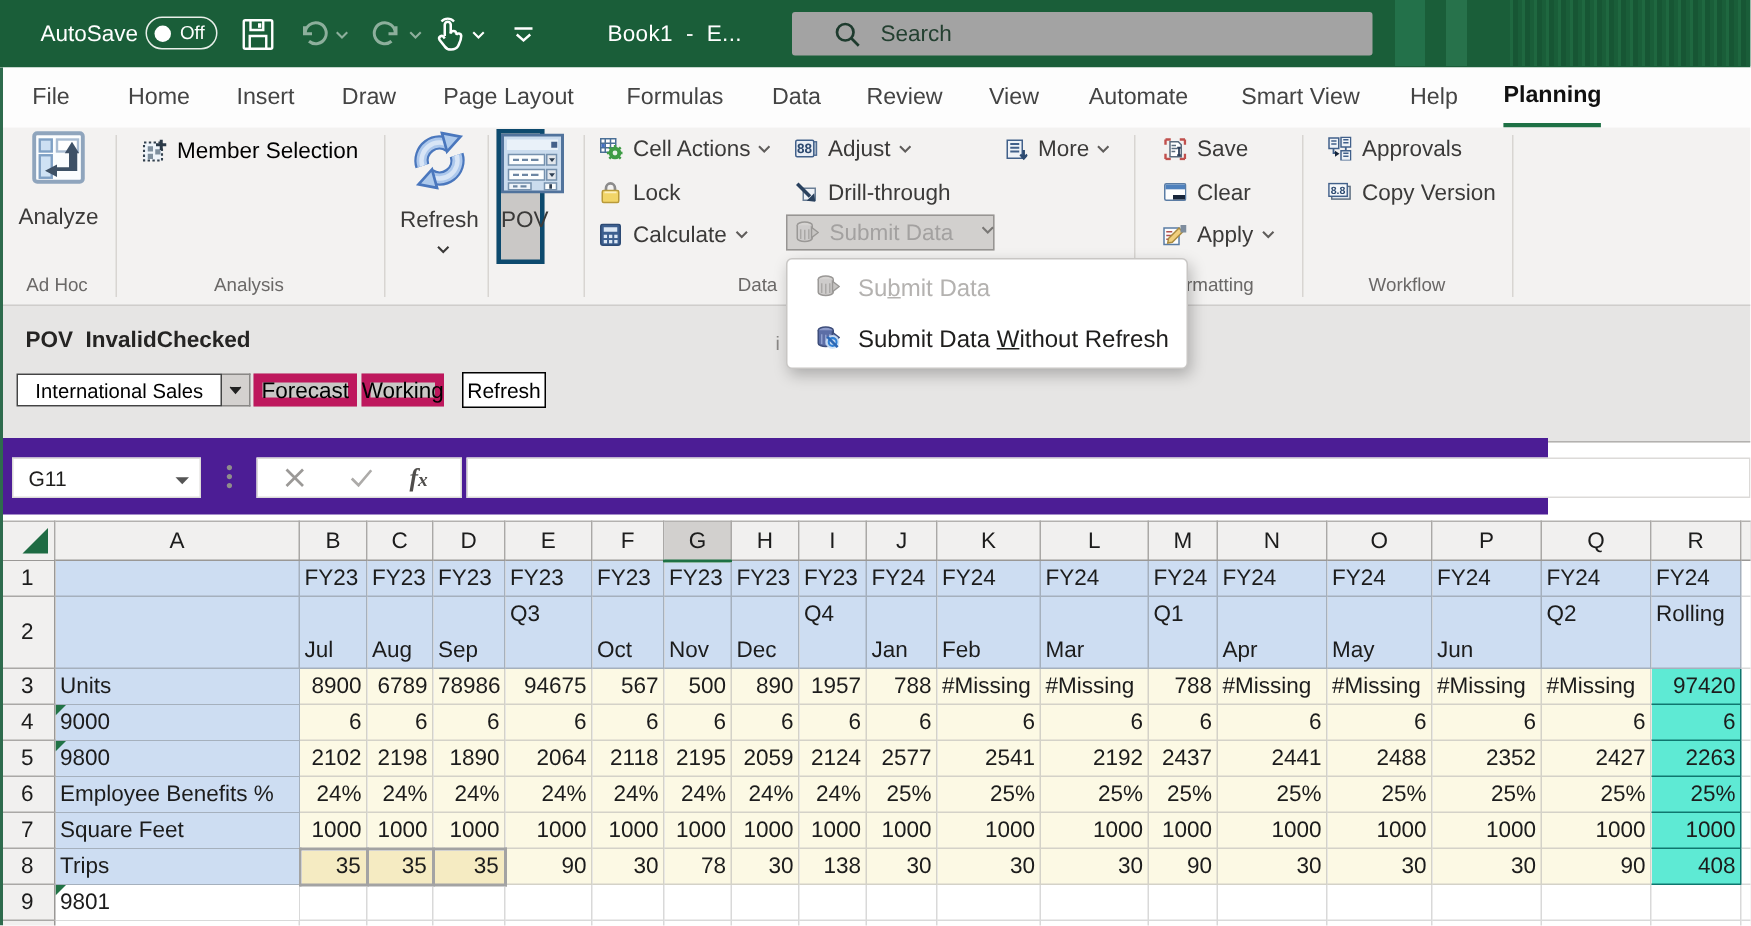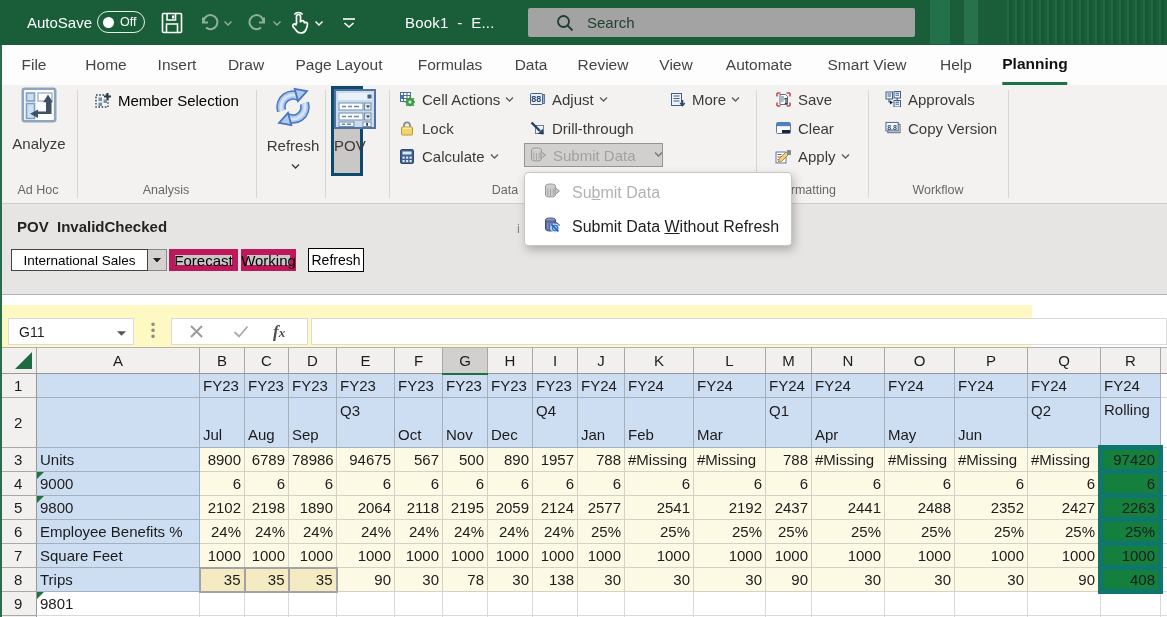--- a/index.html
+++ b/index.html
@@ -39,21 +39,21 @@
 #menu{position:absolute;left:524px;top:172px;width:268px;height:74px;background:#fff;border:1px solid #c8c6c4;border-radius:4px;box-shadow:2px 4px 10px rgba(0,0,0,.25);z-index:30}
 .mi{position:absolute;left:0;width:268px;height:32px;display:flex;align-items:center}
 .mi .mic{margin:0 12px 0 19px}
 .mi .mt{font-size:16px}
 #pov{position:absolute;left:0;top:203px;width:1167px;height:92px;background:#e6e5e4;border-top:1px solid #cfcdcb;border-bottom:1px solid #b3b1af}
 #povlbl{position:absolute;left:17px;top:14px;font-weight:bold;font-size:15px;color:#252423}
 #combo{position:absolute;left:11px;top:45px;width:137px;height:22px;background:#fff;border:1px solid #444;font-size:13.5px;display:flex;align-items:center;justify-content:center;color:#000}
 #comboarw{position:absolute;left:148px;top:45px;width:19px;height:22px;background:#d4d1cf;border:1px solid #8a8886;border-left:none;display:flex;align-items:center;justify-content:center}
 .povbtn{position:absolute;top:45px;height:22px;background:#c9c7c5;border:6px solid #be185d;color:#000000;font-size:15px;display:flex;align-items:center;justify-content:center}
 #refresh2{position:absolute;left:308px;top:44px;width:56px;height:24px;background:#fff;border:1.5px solid #000;color:#000;font-size:14px;display:flex;align-items:center;justify-content:center}
-#fbar{position:absolute;left:0;top:305px;width:1032px;height:51px;background:#fef9c3}
+#fbar{position:absolute;left:0;top:292px;width:1032px;height:51px;background:#4c1d95}
 #namebox{position:absolute;left:8px;top:13px;width:126px;height:27px;background:#fff;border:1px solid #dcdad8;font-size:14px;color:#1f1e1d;display:flex;align-items:center}
 #namebox span{margin-left:10px}
 #nbarw{position:absolute;right:6px;top:11px}
 #dots{position:absolute;left:150px;top:17px;color:#8f8d8b;font-size:13px;letter-spacing:0;line-height:6px;text-align:center;width:6px}
 #fxbox{position:absolute;left:171px;top:13px;width:137px;height:27px;background:#fff;border:1px solid #dcdad8;display:flex;align-items:center}
 #fxinput{position:absolute;left:311px;top:13px;width:856px;height:27px;background:#fff;border:1px solid #dcdad8}
 #gridwrap{position:absolute;left:0;top:347px;width:1167px;height:270px;background:#fff}
 #grid{border-collapse:collapse;table-layout:fixed;width:1167px}
 #grid td{overflow:hidden;white-space:nowrap;font-size:15px;color:#1c1c1c;padding:0 3px;vertical-align:middle}
 .hrow td{height:26px}
@@ -61,21 +61,21 @@
 .r2 td{height:48px}
 .dr td{height:24px}
 .r10 td{height:20px}
 td.ch{background:#f1f0ef;border:1px solid #aaa8a6;border-top:1px solid #b3b1af;text-align:center;font-size:14px;color:#3b3a39;border-bottom:1px solid #9a9896}
 td.ch.corner{position:relative}
 td.ch.gsel{background:#d2d0ce;border-bottom:2px solid #1e7145;color:#1e6b43}
 td.rh{background:#f1f0ef;border:1px solid #aaa8a6;border-left:none;text-align:center;font-size:14px;color:#3b3a39;border-right:1px solid #9a9896}
 td.m{background:#cdddf2;border:1px solid #a5b0bd}
 td.d{background:#fcf9e4;border:1px solid #d4d2c8;text-align:right}
 td.dy{background:#f5ebc2;border:2px solid #a3a3a3;text-align:right}
-td.gr{background:#15803d;border:5px solid #0f766e;text-align:right}
+td.gr{background:#5eead4;border:1px solid #0f766e;text-align:right}
 td.w{background:#fff;border:1px solid #d9d9d9}
 td.tl{text-align:left}
 td.nr{text-align:right}
 td.al{position:relative}
 .q2t,.q2b{height:23px;line-height:23px;text-align:left}
 .q2t{margin-bottom:1px}
 .seltri{position:absolute;right:4px;bottom:4px;width:0;height:0;border-left:17px solid transparent;border-bottom:17px solid #1e6b43}
 .tri{position:absolute;left:0;top:0;width:0;height:0;border-right:7px solid transparent;border-top:7px solid #217346}
 #ledge{position:absolute;left:0;top:45px;width:2px;height:572px;background:#2e6b4d;z-index:40}
 </style></head>

